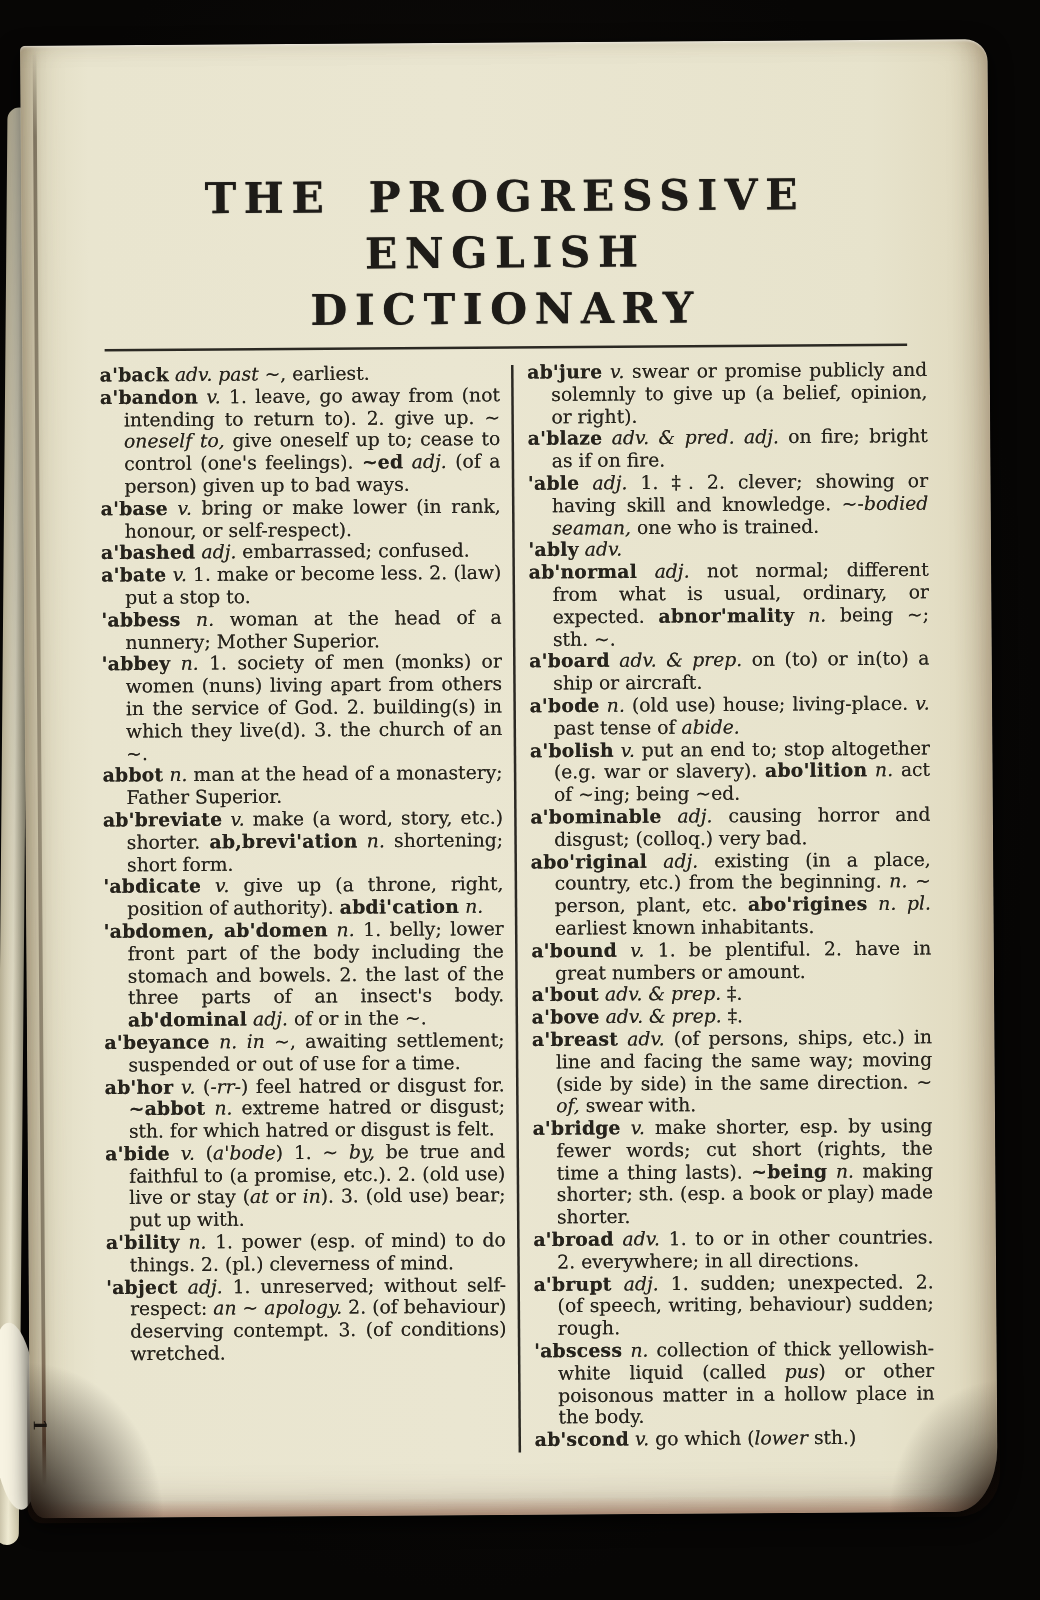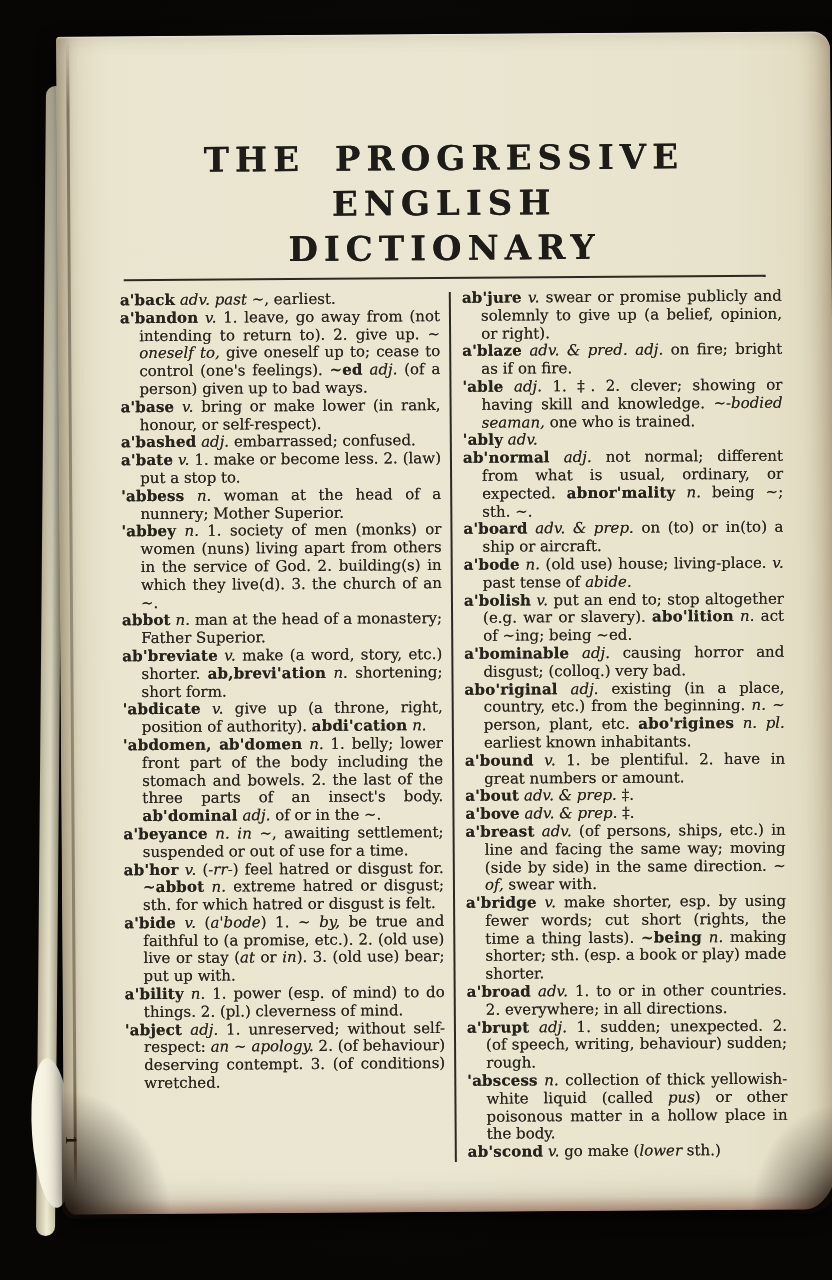--- a/index.html
+++ b/index.html
@@ -4,21 +4,20 @@
 <style>
   html,body{margin:0;padding:0;}
   body{
     width:832px;height:1280px;
     background:var(--backdrop,#070605);
     position:relative;overflow:hidden;
     font-family:"DejaVu Serif","Liberation Serif",serif;
   }
   .backdrop{position:absolute;inset:0;
     background:radial-gradient(ellipse at 45% 45%, #14100c 0%, #070605 70%);
-    margin-left:40px;
   }
   
   .under-page{
     position:absolute;left:1px;top:86px;width:19px;height:1150px;
     background:linear-gradient(90deg,#b7af94 0%,#efead2 55%,#cdc6a9 100%);
     border-radius:10px;transform:rotate(.5deg);
   }
   .under-blob{
     position:absolute;left:-8px;top:1058px;width:40px;height:150px;
     background:#f7f3e2;border-radius:50%;transform:rotate(-4deg);
@@ -145,20 +144,20 @@
           <p class="entry"><span class="hw">a'bominable</span><span class="it"> adj.</span><span> causing horror and disgust; (colloq.) very bad.</span></p>
           <p class="entry"><span class="hw">abo'riginal</span><span class="it"> adj.</span><span> existing (in a place, country, etc.) from the beginning. </span><span class="it">n.</span><span> ~ person, plant, etc. </span><span class="hw">abo'rigines</span><span class="it"> n. pl.</span><span> earliest known inhabitants.</span></p>
           <p class="entry"><span class="hw">a'bound</span><span class="it"> v.</span><span> 1. be plentiful. 2. have in great numbers or amount.</span></p>
           <p class="entry"><span class="hw">a'bout</span><span class="it"> adv. &amp; prep.</span><span> ‡.</span></p>
           <p class="entry"><span class="hw">a'bove</span><span class="it"> adv. &amp; prep.</span><span> ‡.</span></p>
           <p class="entry"><span class="hw">a'breast</span><span class="it"> adv.</span><span> (of persons, ships, etc.) in line and facing the same way; moving (side by side) in the same direction. </span><span class="it">~ of,</span><span> swear with.</span></p>
           <p class="entry"><span class="hw">a'bridge</span><span class="it"> v.</span><span> make shorter, esp. by using fewer words; cut short (rights, the time a thing lasts). </span><span class="hw">~being</span><span class="it"> n.</span><span> making shorter; sth. (esp. a book or play) made shorter.</span></p>
           <p class="entry"><span class="hw">a'broad</span><span class="it"> adv.</span><span> 1. to or in other countries. 2. everywhere; in all directions.</span></p>
           <p class="entry"><span class="hw">a'brupt</span><span class="it"> adj.</span><span> 1. sudden; unexpected. 2. (of speech, writing, behaviour) sudden; rough.</span></p>
           <p class="entry"><span class="hw">'abscess</span><span class="it"> n.</span><span> collection of thick yellowish-white liquid (called </span><span class="it">pus</span><span>) or other poisonous matter in a hollow place in the body.</span></p>
-          <p class="entry"><span class="hw">ab'scond</span><span class="it"> v.</span><span> go make (</span><span class="it">lower</span><span> sth.)</span></p>
+          <p class="entry"><span class="hw">ab'scond</span><span class="it"> v.</span><span> go which (</span><span class="it">lower</span><span> sth.)</span></p>
         </div>
     </div>
 
     <div class="corner-shadow-bl"></div>
     <div class="corner-shadow-br"></div>
   </div>
 </div>
 
 </body></html>

